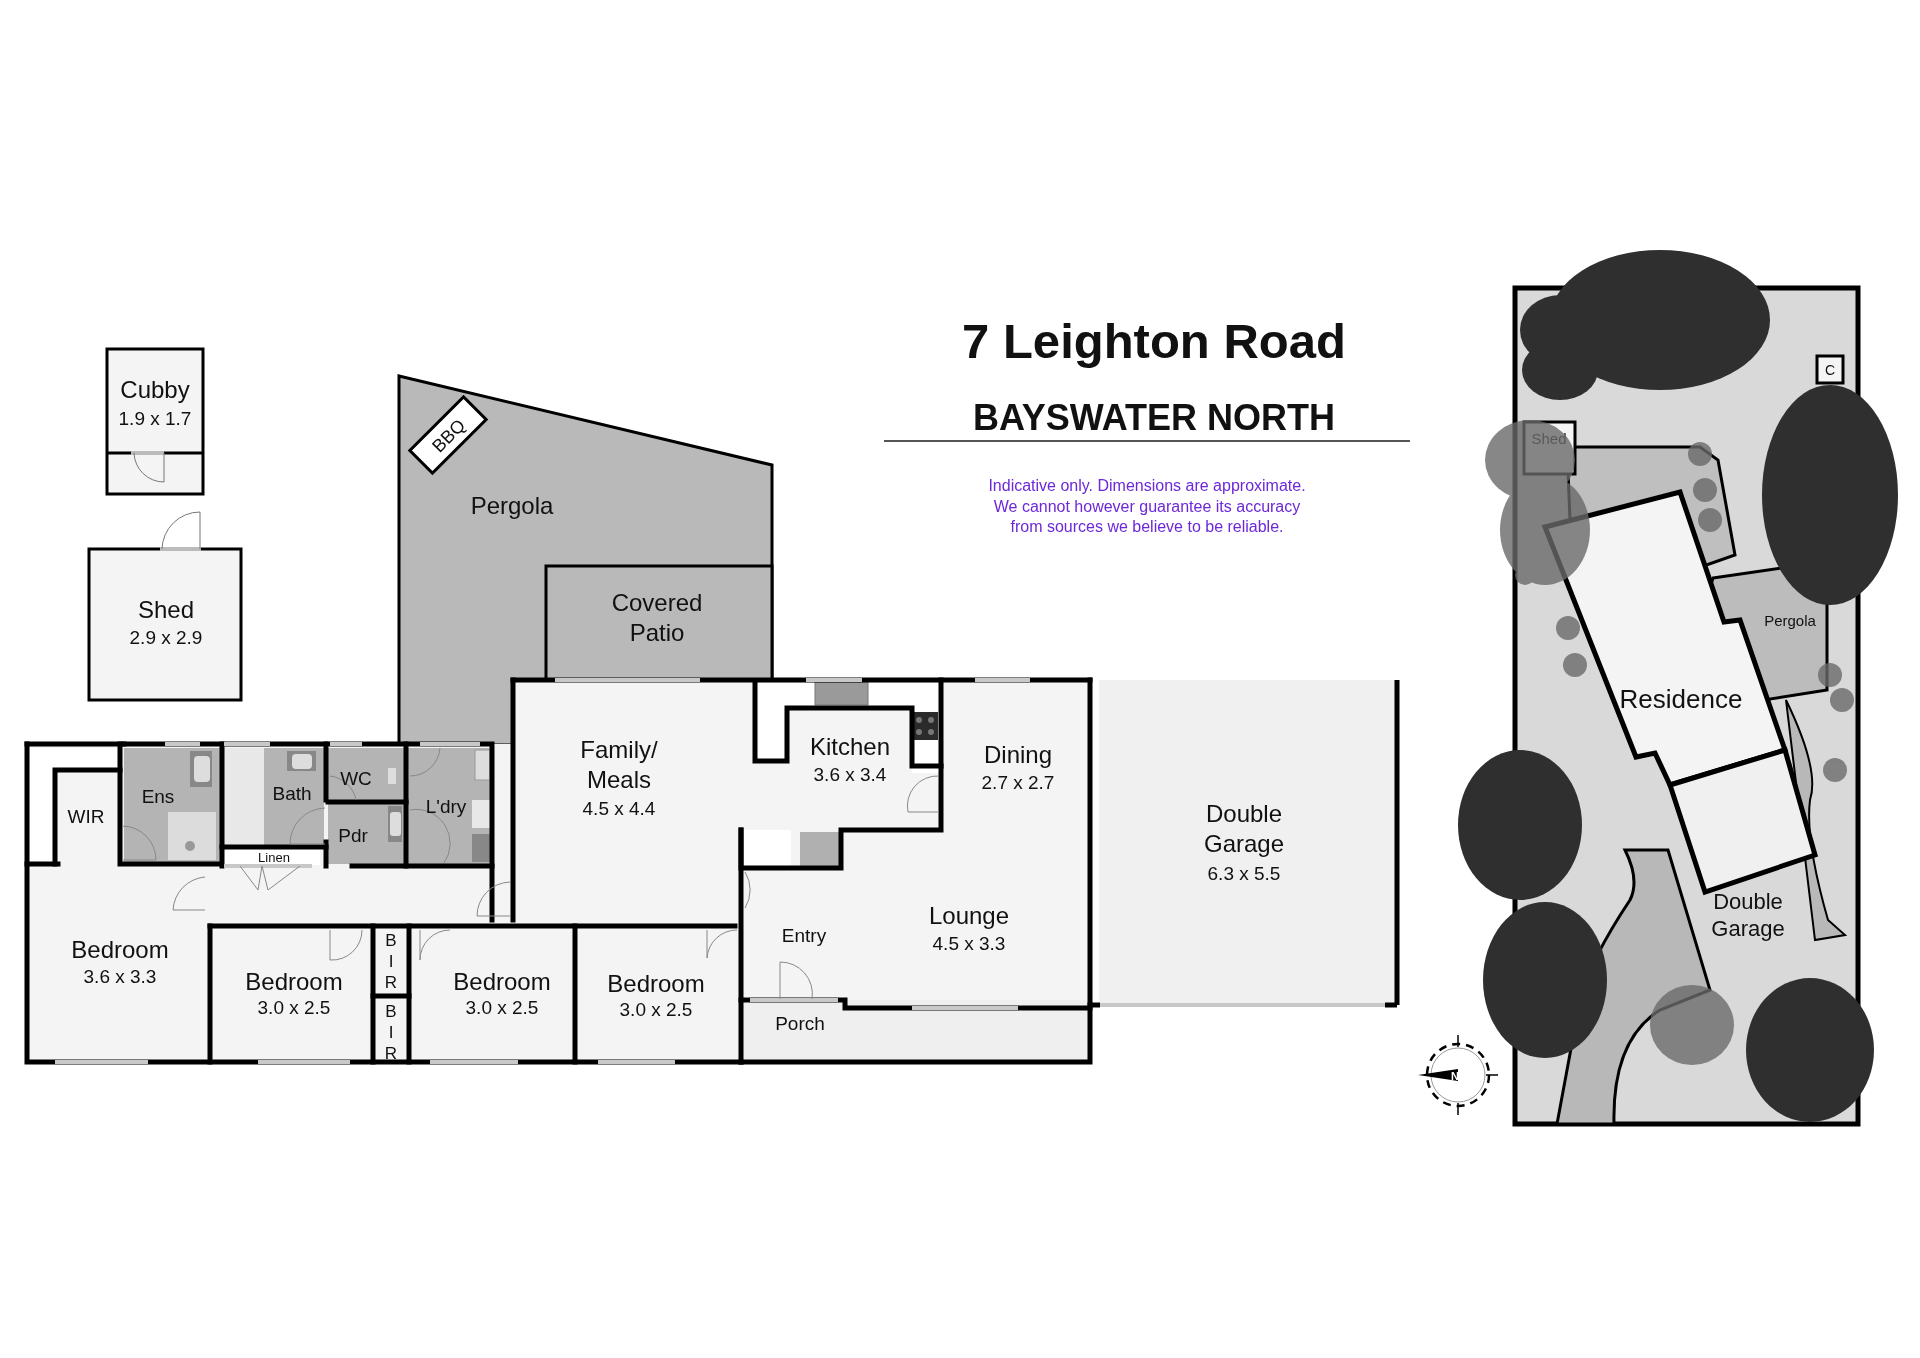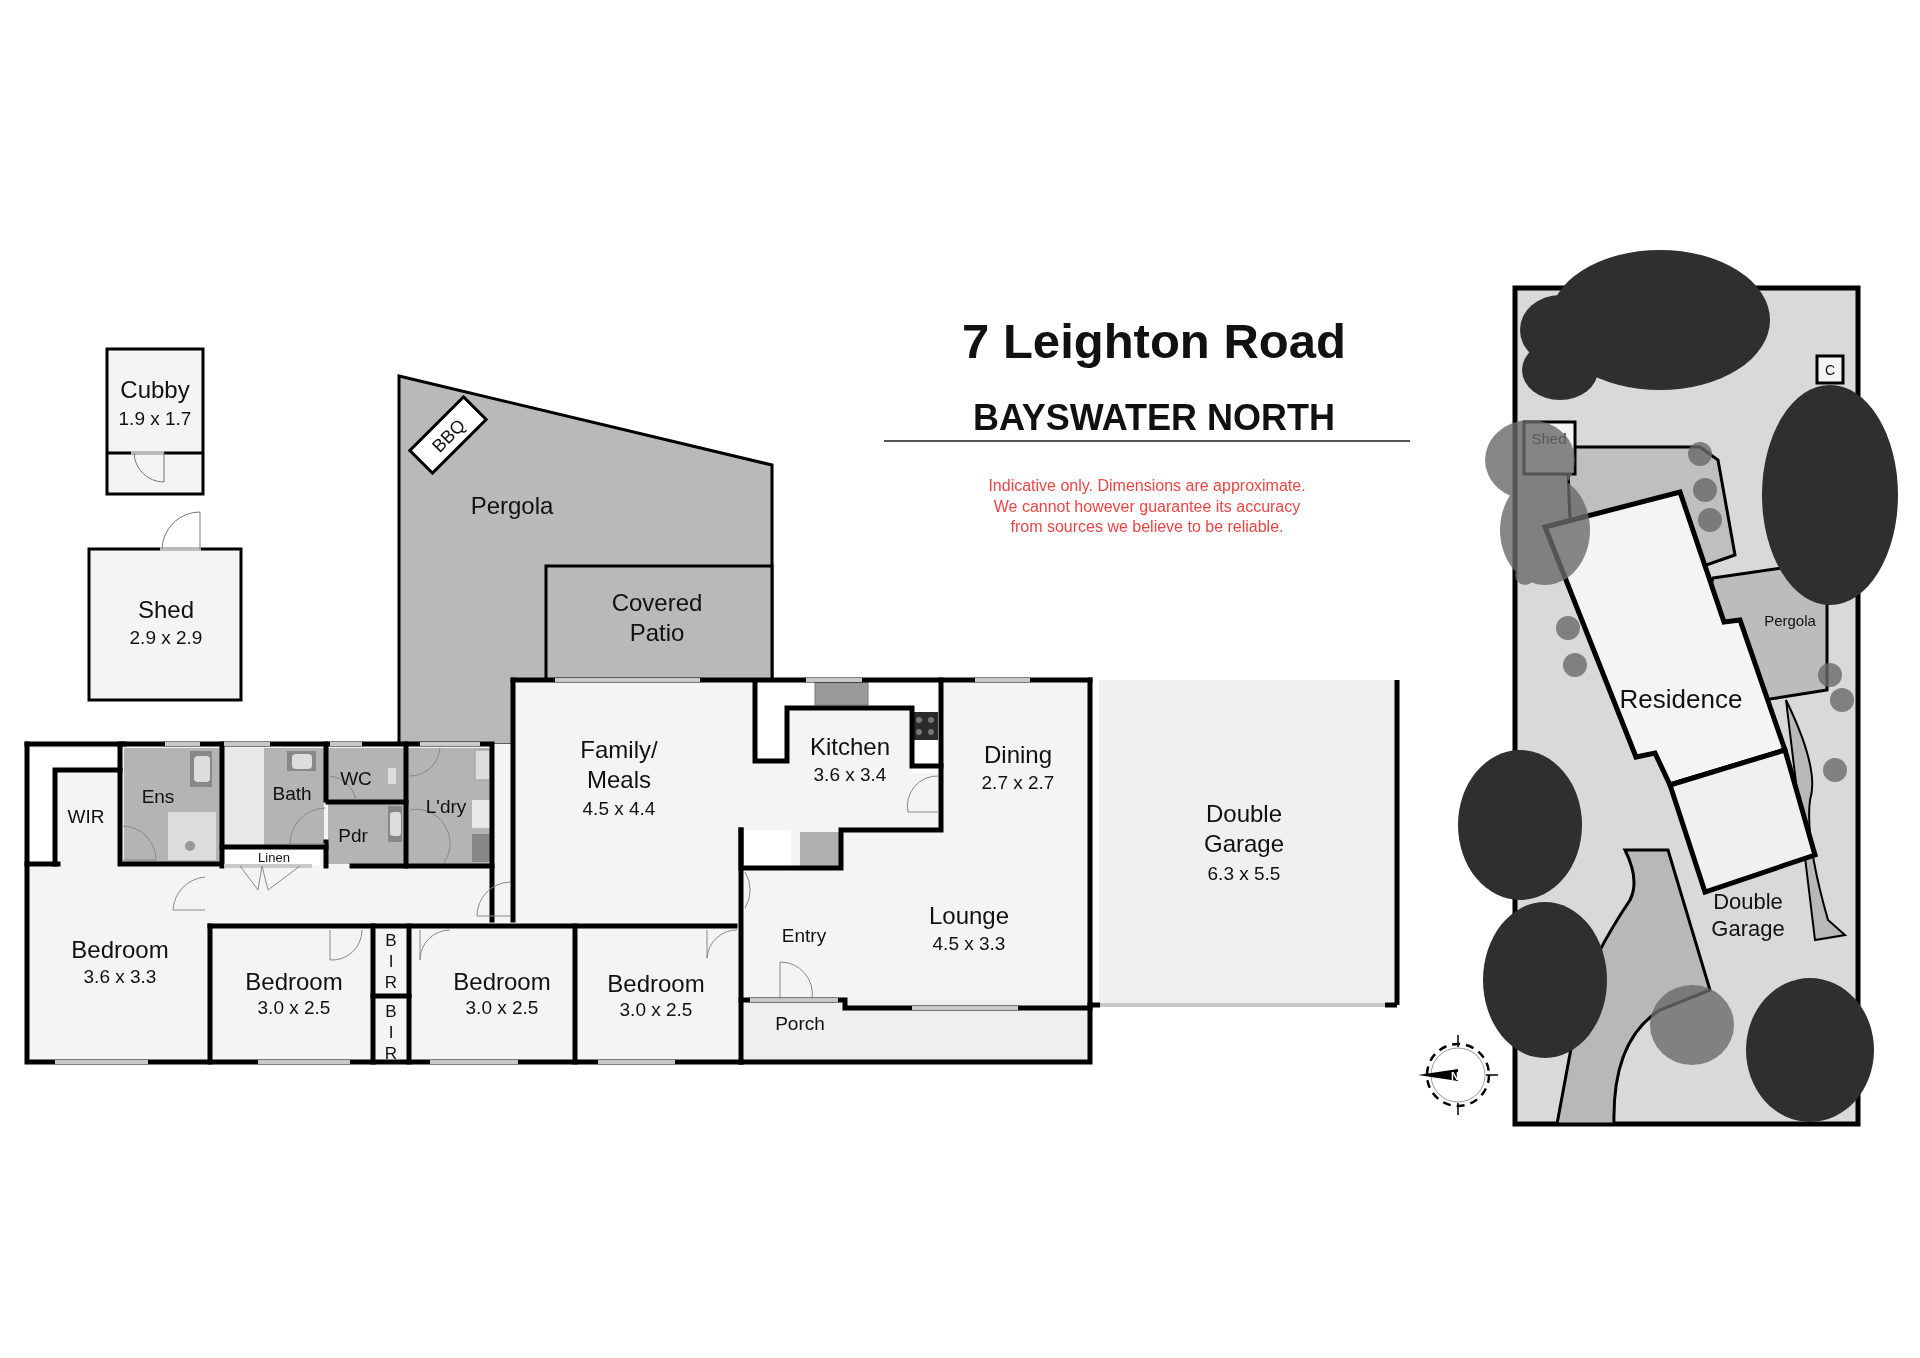--- a/index.html
+++ b/index.html
@@ -6,21 +6,21 @@
   body { width:1920px; height:1358px; position:relative; overflow:hidden;
          font-family:"Liberation Sans", "DejaVu Sans", sans-serif; color:#111; }
   svg { position:absolute; left:0; top:0; }
   .lbl { font-family:"Liberation Sans", "DejaVu Sans", sans-serif; fill:#111; }
   .title { position:absolute; left:884px; width:540px; text-align:center;
            font-weight:bold; color:#111; }
   .title1 { top:313px; font-size:49px; line-height:56px; }
   .title2 { top:390px; font-size:36px; line-height:56px; }
   .rule { position:absolute; left:884px; top:440px; width:526px; height:2px; background:#555; }
   .disc { position:absolute; left:884px; top:476px; width:526px; text-align:center;
-          font-size:16px; line-height:20.6px; color:#ef4444; }
+          font-size:16px; line-height:20.6px; color:#6d28d9; }
   .disc div { white-space:nowrap; }
 </style>
 </head>
 <body>
 
 <svg width="1920" height="1358" viewBox="0 0 1920 1358">
 
   <g>
     <rect x="107" y="349" width="96" height="145" fill="#f4f4f4" stroke="#000" stroke-width="3"></rect>
     <line x1="107" y1="453" x2="203" y2="453" stroke="#000" stroke-width="3"></line>

